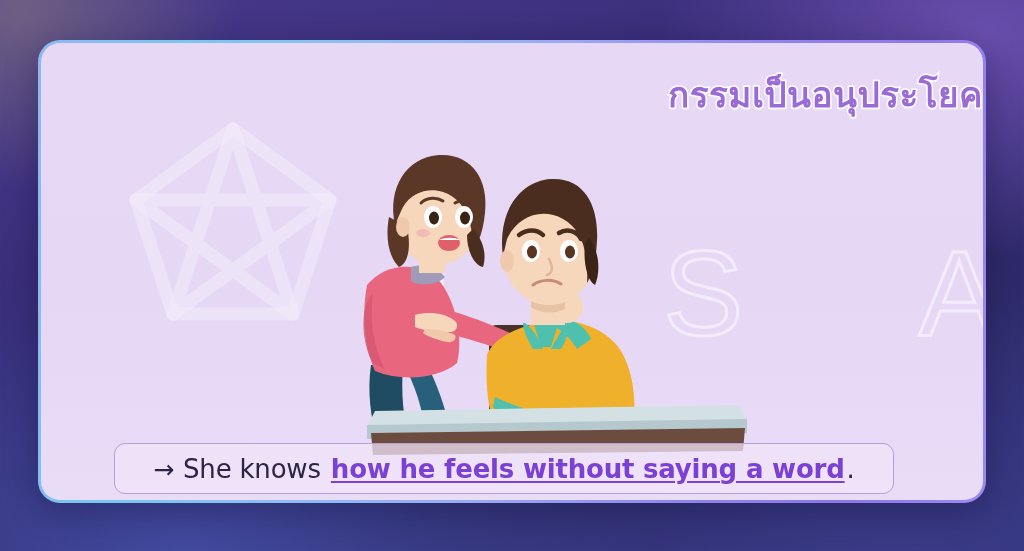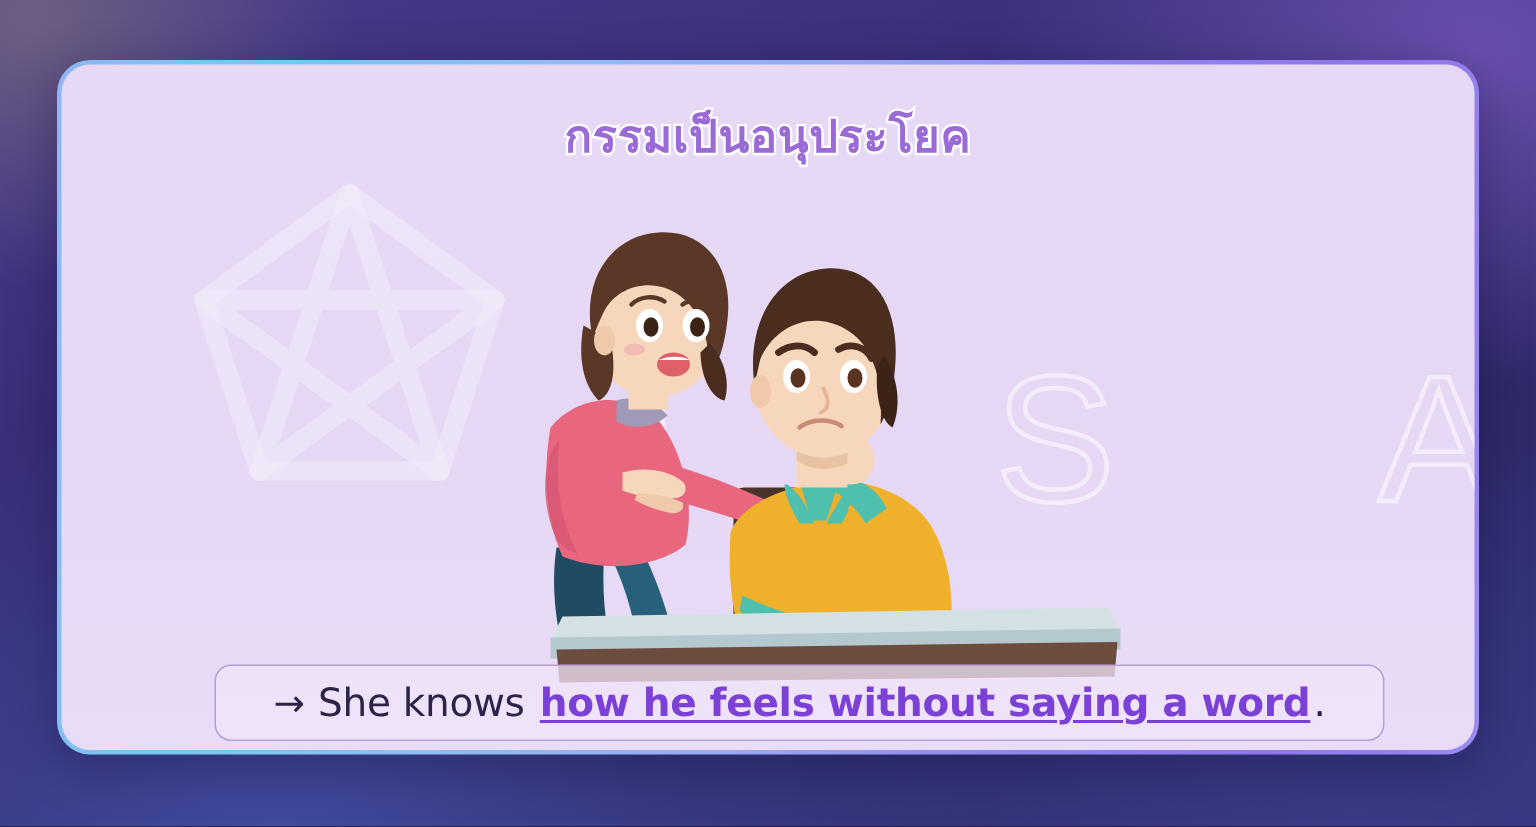--- a/index.html
+++ b/index.html
@@ -81,44 +81,44 @@
     -webkit-text-stroke: 3px rgba(255,255,255,0.50);
     line-height: 1;
   }
 
   
   .title {
     position: absolute;
     left: 0;
     right: 0;
     top: 24px;
-    text-align: center;
+    text-align: right;
     font-family: "DejaVu Sans", sans-serif;
-    font-size: 30px;
+    font-size: 35px;
     font-weight: bold;
     color: #9a6bd6;
     letter-spacing: 0.5px;
     -webkit-text-stroke: 3px #ffffff;
     paint-order: stroke fill;
     text-shadow: 0 2px 2px rgba(255,255,255,0.65);
   }
 
   
   .illo {
     position: absolute;
     left: 296px;
     top: 90px;
     width: 420px;
     height: 330px;
   }
 
   
   .caption-box {
     position: absolute;
-    left: 102px;
+    left: 73px;
     top: 400px;
     width: 780px;
     height: 51px;
     box-sizing: border-box;
     border: 1.5px solid #b79fd6;
     border-radius: 11px;
     background: rgba(240,228,250,0.75);
     display: flex;
     align-items: center;
     justify-content: center;

